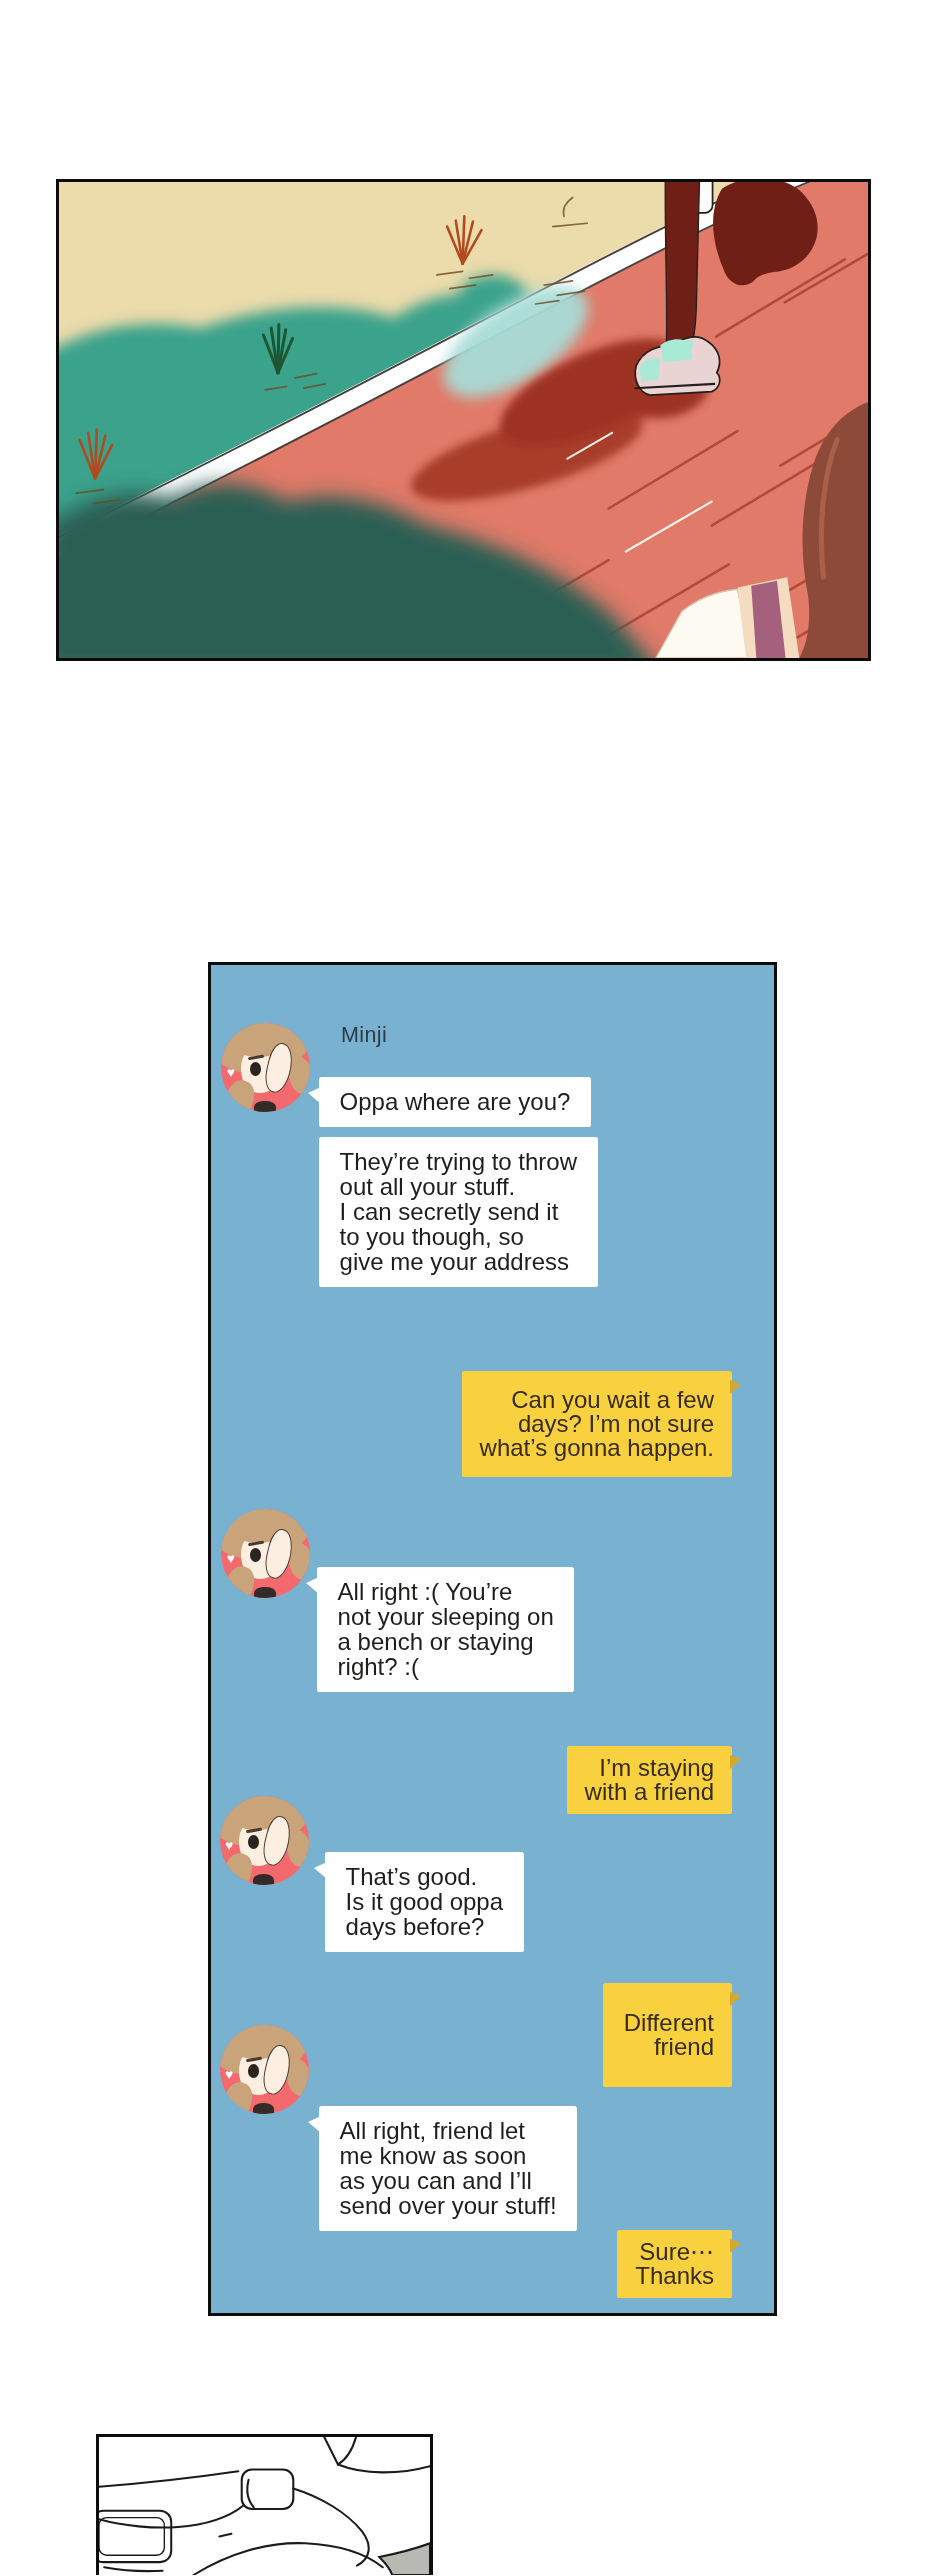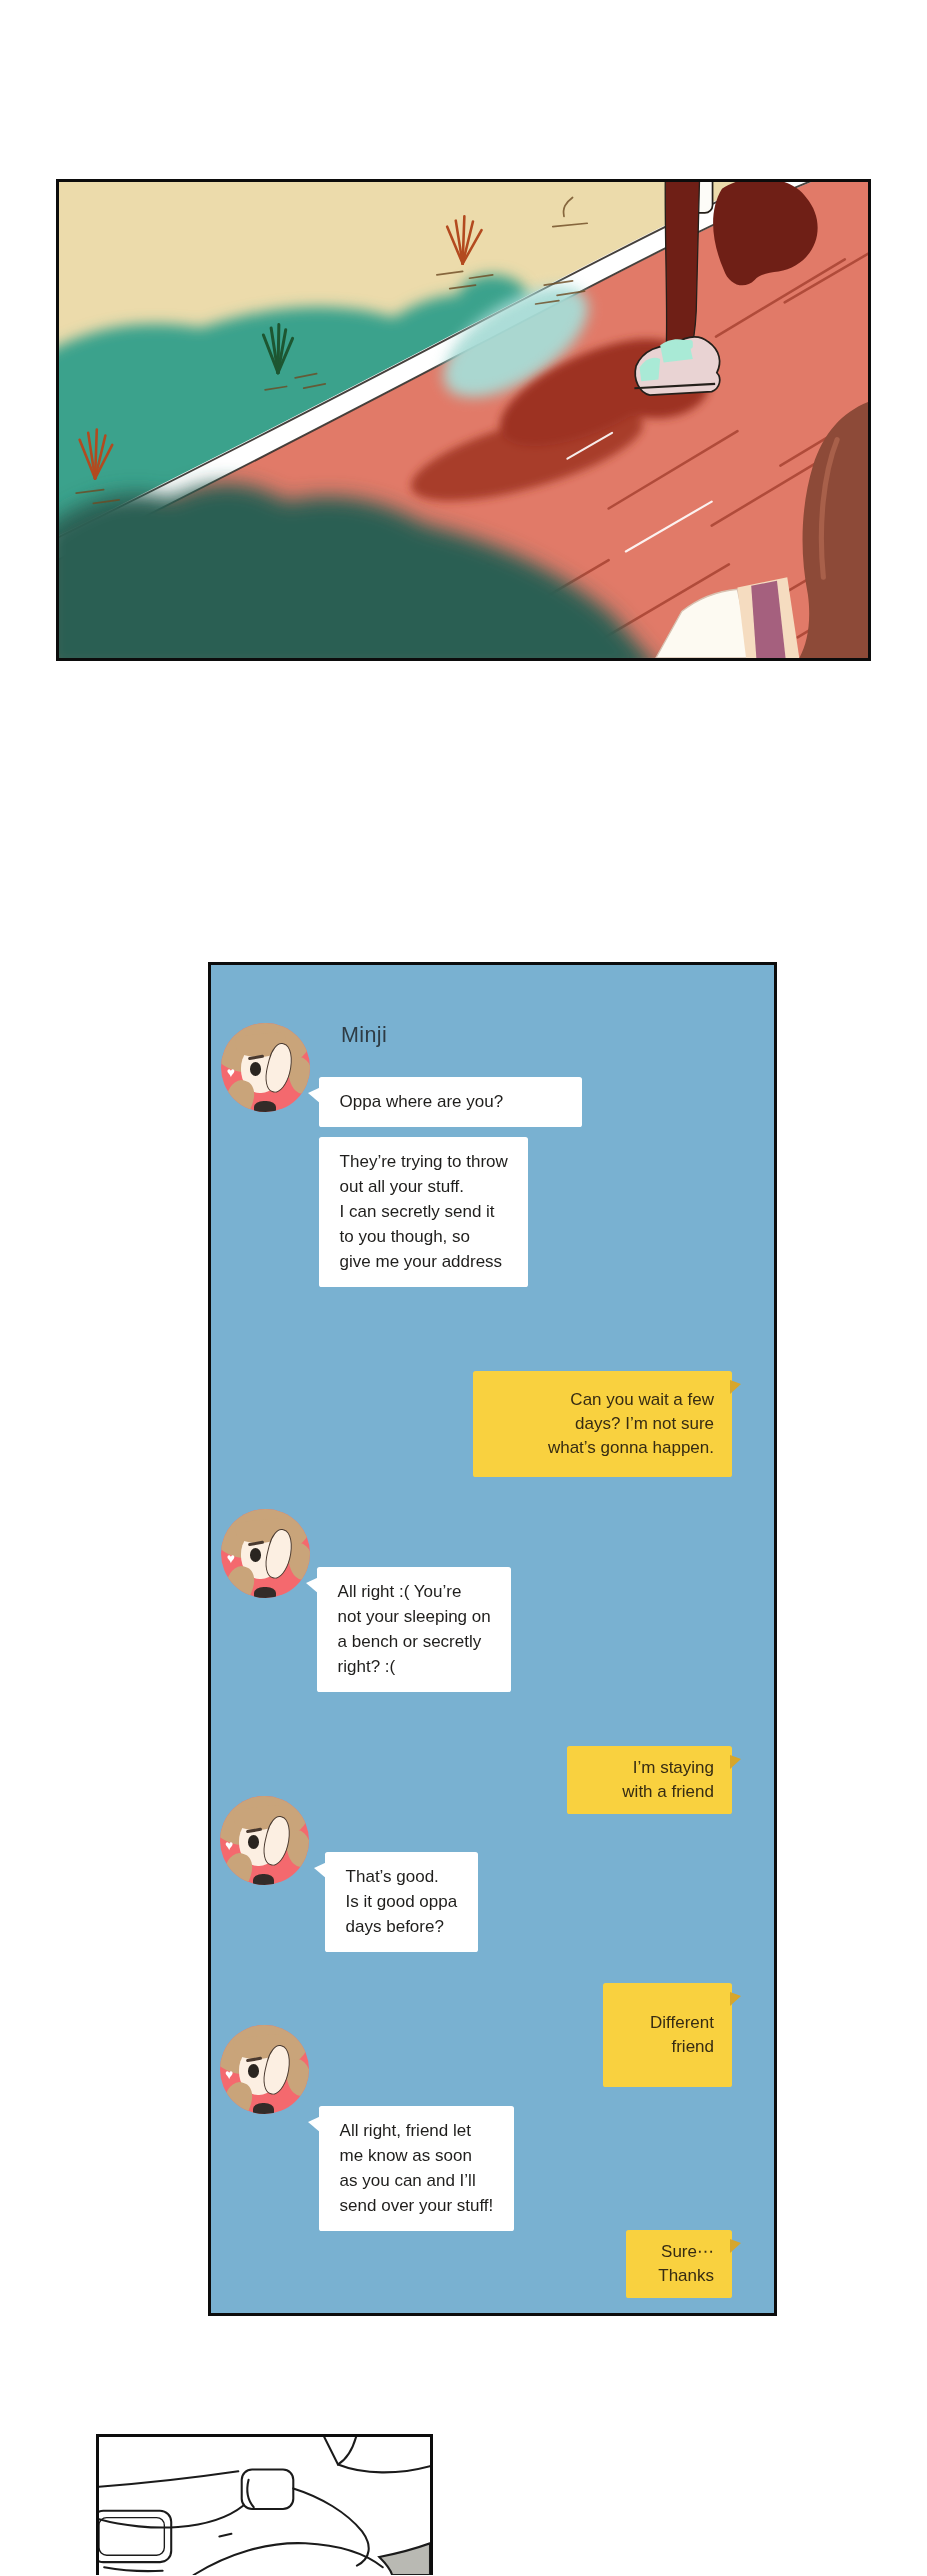--- a/index.html
+++ b/index.html
@@ -29,21 +29,21 @@
   .av-eye{position:absolute;left:32%;top:44%;width:11px;height:13.7px;background:#2a2520;border-radius:50%}
   .av-brow{position:absolute;left:30%;top:37%;width:15.5px;height:2.6px;background:#4a3a30;border-radius:1.7px;transform:rotate(-10deg)}
   .av-hand{position:absolute;left:51%;top:22%;width:27%;height:56%;background:#fcefe2;
           border:1.7px solid #4a3a30;border-radius:42% 58% 50% 50%;transform:rotate(14deg);box-sizing:border-box}
   .av-collar{position:absolute;left:37%;bottom:-3%;width:24%;height:15%;background:#332b28;border-radius:45% 45% 0 0}
   .av-heart{position:absolute;left:6%;top:48%;color:#fff;font-size:13.7px;line-height:1}
 
   .contact-name{position:absolute;left:130px;top:59px;font-size:21.5px;line-height:1.1;
           color:var(--name_text);letter-spacing:0.4px}
 
-  .msg{position:absolute;border-radius:2.6px;font-size:17px}
+  .msg{position:absolute;border-radius:2.6px;font-size:24px}
   .msg .line{white-space:nowrap}
   .in{background:var(--bubble_in);color:var(--text_dark);line-height:25px;padding:12px 20.6px 13px}
   .out{background:var(--bubble_out);color:var(--text_out);line-height:24px;padding:10px 18px;text-align:right}
   .tail{position:absolute;width:0;height:0}
   .in .tail{left:-11px;top:10.3px;border-top:6px solid transparent;border-bottom:11px solid transparent;
           border-right:13px solid var(--bubble_in)}
   .out .tail{right:-9.4px;top:9.4px;border-top:4.3px solid transparent;border-bottom:10.3px solid transparent;
           border-left:11px solid var(--bubble_out_tail)}
 
   .av1{left:10.3px;top:58px}  .av2{left:10.3px;top:544px}
@@ -237,21 +237,21 @@
       <div class="av-eye"></div>
       <div class="av-hand"></div>
       <div class="av-collar"></div>
       <div class="av-heart">♥</div>
     </div>
 
     <div class="msg in b3">
       <span class="tail"></span>
       <div class="line">All right :( You’re</div>
       <div class="line">not your sleeping on</div>
-      <div class="line">a bench or secretly</div>
+      <div class="line">a bench or staying</div>
       <div class="line">right? :(</div>
     </div>
 
     <div class="msg out y2">
       <span class="tail"></span>
       <div class="line">I’m staying</div>
       <div class="line">with a friend</div>
     </div>
 
     <div class="avatar av3">

